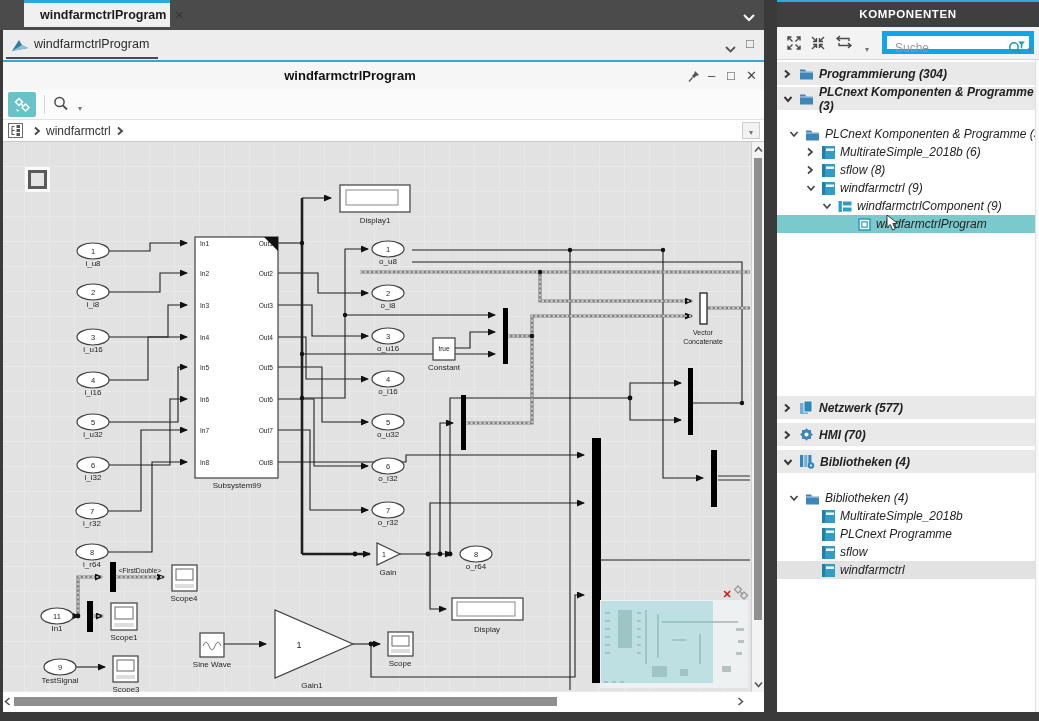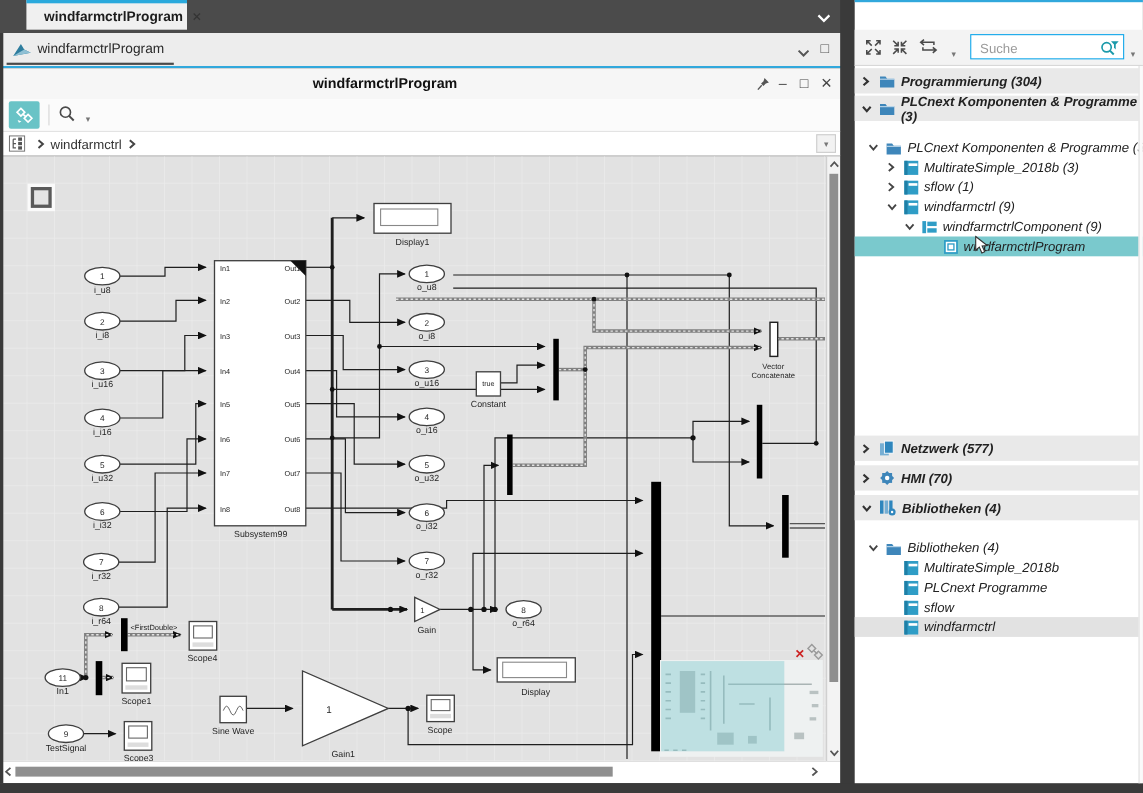--- a/index.html
+++ b/index.html
@@ -42,21 +42,21 @@
   .divider{left:764px;top:0;width:13px;height:721px;background:#3a3a3a;}
   .bottombar{left:0;top:712px;width:1039px;height:9px;background:#3a3a3a;}
 
   
   .panel{left:777px;top:0;width:262px;height:712px;background:#fff;}
   .p-blue{position:absolute;left:0;top:0;width:262px;height:2px;background:#31a8dc;}
   .p-head{position:absolute;left:0;top:2px;width:262px;height:25px;background:#3f3f3f;color:#fff;
           font-weight:bold;font-size:11.5px;letter-spacing:.6px;text-align:center;line-height:25px;}
   .p-tools{position:absolute;left:0;top:27px;width:262px;height:33px;background:#f3f3f3;border-bottom:1px solid #d8d8d8;box-sizing:border-box;}
   .p-tool{position:absolute;top:8px;}
-  .searchbox{position:absolute;left:105px;top:4px;width:140px;height:23px;background:#fff;border:1px solid #0ea5e9;box-sizing:border-box;}
+  .searchbox{position:absolute;left:105px;top:4px;width:152px;height:23px;background:#fff;border:5px solid #0ea5e9;box-sizing:border-box;}
   .searchbox input{border:0;outline:none;width:105px;height:19px;margin:1px 0 0 6px;font-size:12px;color:#555;
                    font-family:"Liberation Sans",sans-serif;background:transparent;}
   .searchbox input::placeholder{color:#9a9a9a;}
   .sb-icon{position:absolute;right:2px;top:3px;}
   .tree{position:absolute;left:0;top:60px;width:258px;height:652px;font-style:italic;}
   .row{position:absolute;left:0;width:258px;height:18px;display:flex;align-items:center;font-size:12px;color:#222;}
   .sect{height:23px;background:#e9e9e9;font-weight:bold;}
   .chev{width:16px;display:inline-flex;justify-content:flex-start;flex:0 0 16px;}
   .ticon{display:inline-flex;margin-right:5px;flex:0 0 auto;}
   .sel{background:#7ac9cd;}
@@ -465,20 +465,21 @@
         <path d="M1.5,1 L5.5,4.5 L1.5,8" stroke="#555" stroke-width="1.6" fill="none"></path>
       </svg>
   </div>
 
   <div class="abs leftstrip"></div>
   <div class="abs divider"></div>
   <div class="abs bottombar"></div>
 
   <div class="abs panel">
     <div class="p-blue"></div>
+    <div class="p-head">KOMPONENTEN</div>
 
     <div class="p-tools">
       <svg class="p-tool" style="left:9px" width="16" height="16">
         <path d="M6.5,6.5 L2,2 M2,5.5 V2 H5.5 M9.5,6.5 L14,2 M10.5,2 H14 V5.5 M9.5,9.5 L14,14 M14,10.5 V14 H10.5 M6.5,9.5 L2,14 M5.5,14 H2 V10.5" stroke="#4a4a4a" stroke-width="1.4" fill="none"></path>
       </svg>
       <svg class="p-tool" style="left:33px" width="16" height="16">
         <path d="M2,2 L6.5,6.5 M6.5,3 V6.5 H3 M14,2 L9.5,6.5 M9.5,3 V6.5 H13 M14,14 L9.5,9.5 M13,9.5 H9.5 V13 M2,14 L6.5,9.5 M3,9.5 H6.5 V13" stroke="#4a4a4a" stroke-width="1.4" fill="none"></path>
       </svg>
       <svg class="p-tool" style="left:58px" width="18" height="15">
         <path d="M5,1 L2,3.5 L5,6 M2,3.5 H14 V6" stroke="#4a4a4a" stroke-width="1.4" fill="none"></path>
@@ -548,36 +549,36 @@
               <path d="M2,1.5 L6,5 L2,8.5" stroke="#444" stroke-width="1.7" fill="none"></path>
             </svg>
           </span>
         <span class="ticon">
             <svg width="13" height="13">
               <rect width="13" height="13" fill="#2f9dc6"></rect>
               <rect width="3" height="13" fill="#1f7fa6"></rect>
               <rect x="4" y="2.5" width="8" height="2.4" fill="#fff"></rect>
             </svg>
           </span>
-        <span>MultirateSimple_2018b (3)</span>
+        <span>MultirateSimple_2018b (6)</span>
       </div>
       <div class="row" style="top:101px;padding-left:29px">
         <span class="chev">
             <svg width="8" height="10">
               <path d="M2,1.5 L6,5 L2,8.5" stroke="#444" stroke-width="1.7" fill="none"></path>
             </svg>
           </span>
         <span class="ticon">
             <svg width="13" height="13">
               <rect width="13" height="13" fill="#2f9dc6"></rect>
               <rect width="3" height="13" fill="#1f7fa6"></rect>
               <rect x="4" y="2.5" width="8" height="2.4" fill="#fff"></rect>
             </svg>
           </span>
-        <span>sflow (1)</span>
+        <span>sflow (8)</span>
       </div>
       <div class="row" style="top:119px;padding-left:29px">
         <span class="chev">
             <svg width="10" height="8">
               <path d="M1.5,2 L5,6 L8.5,2" stroke="#444" stroke-width="1.7" fill="none"></path>
             </svg>
           </span>
         <span class="ticon">
             <svg width="13" height="13">
               <rect width="13" height="13" fill="#2f9dc6"></rect>

